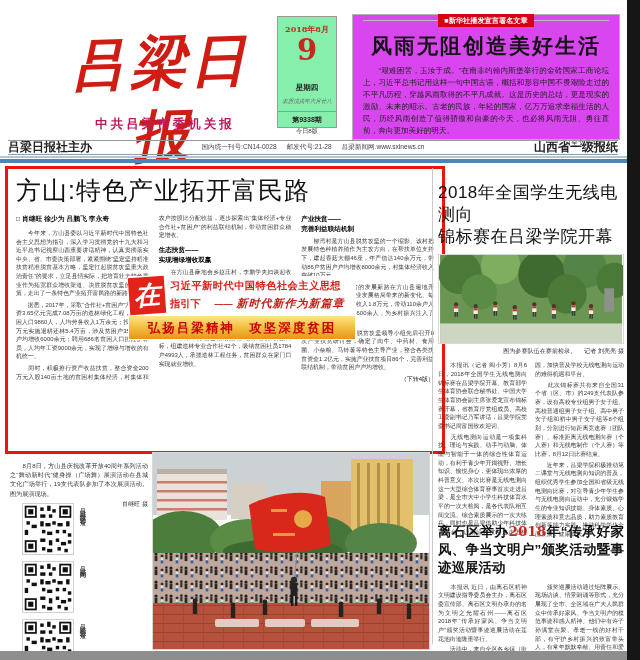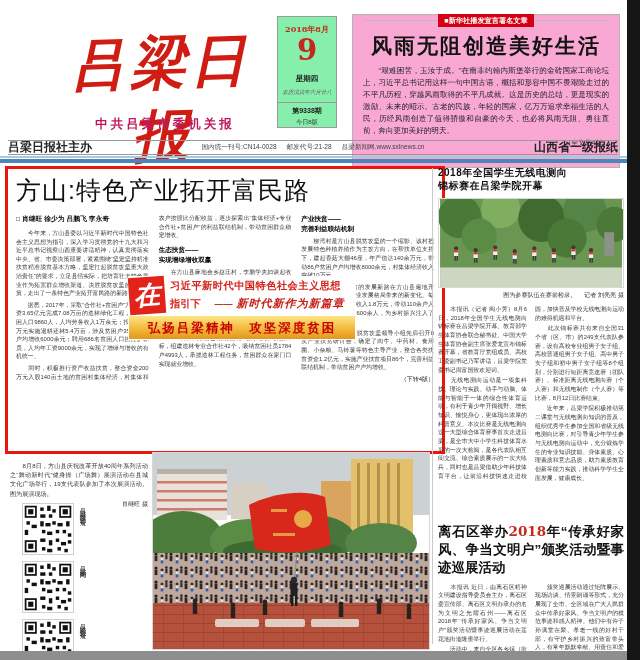--- a/index.html
+++ b/index.html
@@ -11,29 +11,29 @@
   
   .masthead-title{position:absolute;left:46px;top:26px;width:230px;text-align:center;
     font-family:"DejaVu Serif",serif;font-weight:bold;font-style:italic;
     font-size:56px;color:#cf1d14;letter-spacing:4px;transform:rotate(-2deg);line-height:1.3;}
   .organ{position:absolute;left:60px;top:116px;width:210px;text-align:center;
     font-family:"DejaVu Serif",serif;font-weight:bold;font-size:12.5px;color:#be185d;letter-spacing:3px;}
   .date-box{position:absolute;left:277px;top:16px;width:58px;height:110px;border:1px solid #9a9a9a;
     text-align:center;background:#86efac;}
   .date-ym{margin-top:7px;font-size:8px;font-weight:bold;color:#c7281d;font-family:"DejaVu Serif",serif;}
   .date-day{font-size:29px;line-height:1.05;font-weight:bold;color:#c7281d;font-family:"DejaVu Serif",serif;}
-  .date-week{font-size:7.5px;color:#222;margin-top:9px;font-weight:bold;}
+  .date-week{font-size:7.5px;color:#222;margin-top:18px;font-weight:bold;}
   .date-lunar{font-size:5.5px;color:#666;margin-top:5px;font-style:italic;}
   .date-divider{border-top:1px solid #9a9a9a;margin:6px 0 3px;}
   .date-issue{font-size:7px;font-weight:bold;color:#222;}
   .date-pages{font-size:6.2px;color:#333;margin-top:2px;}
 
   
-  .decl-box{position:absolute;left:352px;top:14px;width:268px;height:154px;border:1px solid #b3b3b3;
-    padding:0 10px;box-sizing:border-box;background:#f9a8d4;}
+  .decl-box{position:absolute;left:352px;top:14px;width:268px;height:126px;border:1px solid #b3b3b3;
+    padding:0 10px;box-sizing:border-box;background:#d946ef;}
   .decl-tagrow{display:flex;align-items:center;margin-top:-1px;}
   .decl-rule{flex:1;height:1px;background:#bbb;}
   .decl-tag{background:#d40011;color:#fff;font-size:7.2px;font-weight:bold;padding:1.5px 6px;white-space:nowrap;}
   .decl-headline{text-align:center;font-size:21px;font-weight:bold;color:#121212;letter-spacing:2px;margin:5px 0 5px;}
   .decl-body{font-size:7.6px;line-height:1.58;color:#222;text-align:justify;white-space:pre-line;}
   .decl-more{text-align:right;font-size:6.8px;color:#333;margin-top:1px;}
 
   
   .info-line{position:absolute;left:8px;top:140px;width:610px;height:13px;
     border-top:1px solid #999;border-bottom:1px solid #999;display:flex;align-items:center;
@@ -75,21 +75,21 @@
   .qr-row{display:flex;align-items:flex-start;}
   .qr-svg{width:50px;height:50px;border:1px solid #cfcfcf;background:#fff;flex:none;}
   .qr-label{writing-mode:vertical-rl;font-size:6.4px;color:#333;letter-spacing:1.5px;margin-left:4px;height:50px;}
 
   
   .crowd-photo{position:absolute;left:152px;top:452px;width:276px;height:196px;border:1px solid #d8d8d8;}
 
   
   .col-divider{position:absolute;left:432px;top:168px;width:1px;height:476px;background:#c9c9c9;}
   .radio-art{position:absolute;left:438px;top:166px;width:186px;}
-  .radio-headline{font-size:10px;font-weight:bold;color:#111;line-height:1.3;white-space:pre-line;margin:0 0 6px;letter-spacing:0.5px;}
+  .radio-headline{font-size:17px;font-weight:normal;color:#111;line-height:1.3;white-space:pre-line;margin:16px 0 6px;letter-spacing:0.5px;}
   .radio-photo{width:186px;height:90px;display:block;border:1px solid #d8d8d8;box-sizing:border-box;}
   .radio-caption{font-size:6.1px;color:#333;text-align:right;margin:3px 0 5px;}
   .radio-body{column-count:2;column-gap:8px;height:188px;overflow:hidden;font-size:5.9px;line-height:1.47;
     text-align:justify;color:#3a3a3a;}
   .radio-body p{margin:0 0 2px;}
   .award-art{position:absolute;left:438px;top:522px;width:186px;height:129px;overflow:hidden;}
   .award-headline{font-size:13.5px;font-weight:bold;color:#111;line-height:1.35;margin:0 0 5px;text-align:justify;}
   .award-year{color:#c7281d;font-family:"DejaVu Serif",serif;}
   .award-body{column-count:2;column-gap:8px;font-size:5.9px;line-height:1.47;text-align:justify;color:#3a3a3a;}
   .award-body p{margin:0 0 2px;}

